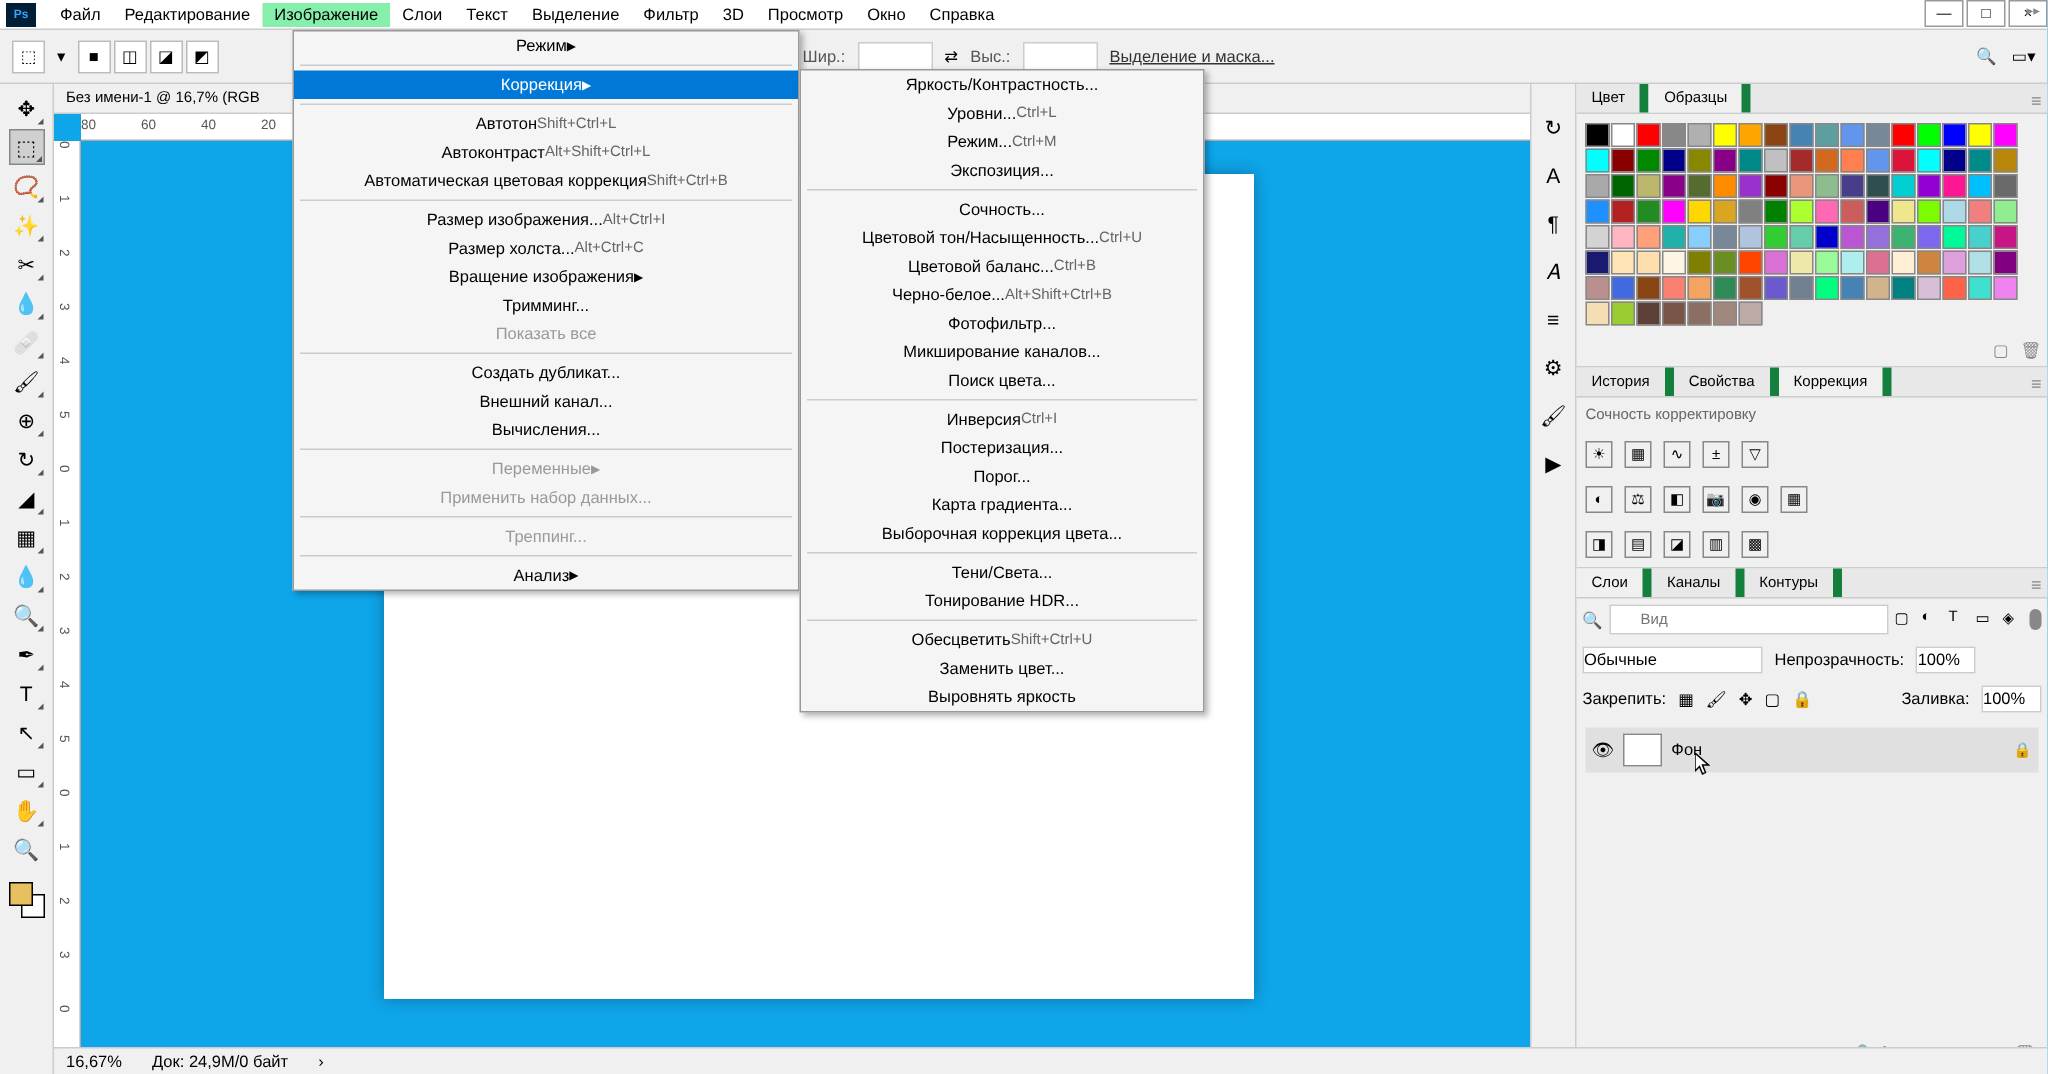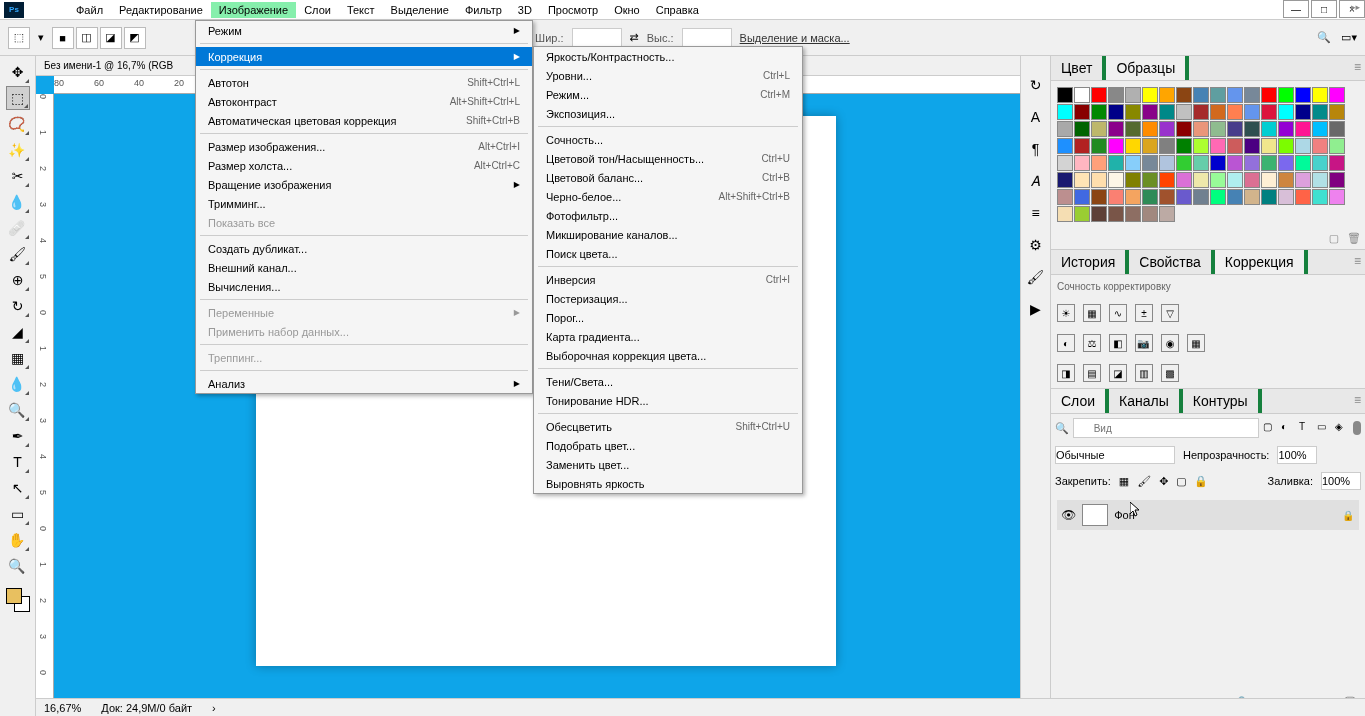--- a/index.html
+++ b/index.html
@@ -26,35 +26,35 @@
 .cs-bg{width:16px;height:16px;background:#fff;border:1px solid #000;position:absolute;bottom:0;right:0}
 .doc-area{flex:1;background:#0ea5e9;position:relative;overflow:hidden}
 .doc-tab{height:20px;background:#f0f0f0;border-bottom:1px solid #ccc;padding:0 8px;display:flex;align-items:center;font-size:10px}
 .ruler-h{height:18px;background:#fff;border-bottom:1px solid #aaa;display:flex;position:relative;margin-left:18px}
 .ruler-h span{position:absolute;font-size:9px;color:#555;top:2px}
 .ruler-v{width:18px;background:#fff;border-right:1px solid #aaa;position:absolute;left:0;top:38px;bottom:0}
 .ruler-v span{position:absolute;font-size:9px;color:#555;left:2px;writing-mode:vertical-rl}
 .canvas{position:absolute;left:220px;top:60px;width:580px;height:550px;background:#fff;box-shadow:0 0 10px rgba(0,0,0,0.3)}
 .status-bar{position:absolute;bottom:0;left:36px;right:0;height:18px;background:#f0f0f0;border-top:1px solid #ccc;display:flex;align-items:center;padding:0 8px;font-size:10px;gap:20px}
 .dropdown{position:absolute;background:#f5f5f5;border:1px solid #999;box-shadow:2px 2px 4px rgba(0,0,0,0.3);z-index:1000}
-.dd-item{height:19px;padding:0 12px;display:flex;align-items:center;justify-content:space-between;cursor:pointer;position:relative}
+.dd-item{height:19px;padding:0 12px;display:flex;align-items:center;justify-content:center;cursor:pointer;position:relative}
 .dd-item.highlighted{background:#0078d7;color:#fff}
 .dd-item.disabled{color:#999}
 .dd-item .arrow{font-size:8px}
 .dd-item .sc{font-size:10px;color:#666}
 .dd-sep{height:1px;background:#ccc;margin:3px 4px}
 .dd1{left:195px;top:20px;width:338px}
 .dd2{left:533px;top:46px;width:270px}
 .rpanel{width:345px;background:#f0f0f0;border-left:1px solid #ccc;display:flex}
 .rtoolbar{width:30px;border-right:1px solid #ccc;display:flex;flex-direction:column;align-items:center;padding-top:20px;gap:14px}
 .rtb{width:18px;height:18px;display:flex;align-items:center;justify-content:center;font-size:14px;cursor:pointer}
 .rpanels{flex:1;display:flex;flex-direction:column}
 .panel{border-bottom:1px solid #ccc}
 .ptabs{display:flex;background:#e8e8e8;border-bottom:1px solid #ccc}
-.ptab{padding:4px 10px;font-size:14px;cursor:pointer;border-right:4px solid #15803d}
+.ptab{padding:4px 10px;font-size:10px;cursor:pointer;border-right:6px solid #15803d}
 .ptab.active{background:#f0f0f0;font-weight:normal}
 .swatches{padding:6px;display:flex;flex-wrap:wrap;gap:1px}
 .sw{width:16px;height:16px;border:1px solid #888}
 .adj-icons{padding:6px;display:flex;flex-wrap:wrap;gap:8px}
 .adj-ic{width:18px;height:18px;border:1px solid #888;display:flex;align-items:center;justify-content:center;font-size:10px}
 .layers-body{padding:6px}
 .layer-row{display:flex;align-items:center;gap:6px;padding:4px;background:#e0e0e0}
 .layer-thumb{width:26px;height:22px;background:#fff;border:1px solid #888}
 .layer-vis{font-size:12px}
 .layer-lock{margin-left:auto;font-size:10px}
@@ -68,21 +68,21 @@
 .cursor{position:absolute;left:1130px;top:502px;width:16px;height:16px;z-index:2000;pointer-events:none}
 .cursor svg{width:16px;height:16px}
 .collapse-btn{position:absolute;right:5px;top:2px;font-size:9px;color:#888}
 .rmenu-ic{position:absolute;right:4px;top:4px;font-size:12px;color:#888}
 </style>
 </head>
 <body>
 
 <div class="menubar">
   <div class="ps-logo">Ps</div>
-  <div id="menubar-items" style="display: inline-flex; margin-left: 36px;">
+  <div id="menubar-items" style="display: inline-flex;">
       <div class="menu-item">Файл</div>
       <div class="menu-item">Редактирование</div>
       <div class="menu-item open">Изображение</div>
       <div class="menu-item">Слои</div>
       <div class="menu-item">Текст</div>
       <div class="menu-item">Выделение</div>
       <div class="menu-item">Фильтр</div>
       <div class="menu-item">3D</div>
       <div class="menu-item">Просмотр</div>
       <div class="menu-item">Окно</div>
@@ -555,23 +555,20 @@
     </div>
     <div class="dd-item">
       <span>Тонирование HDR...</span>
     </div>
     <div class="dd-sep"></div>
     <div class="dd-item">
       <span>Обесцветить</span>
       <span class="sc">Shift+Ctrl+U</span>
     </div>
     <div class="dd-item">
-      <span>Подобрать цвет...</span>
-    </div>
-    <div class="dd-item">
       <span>Заменить цвет...</span>
     </div>
     <div class="dd-item">
       <span>Выровнять яркость</span>
     </div>
   </div>
 
 <div class="status-bar">
   <span>16,67%</span>
   <span>Док: 24,9М/0 байт</span>

